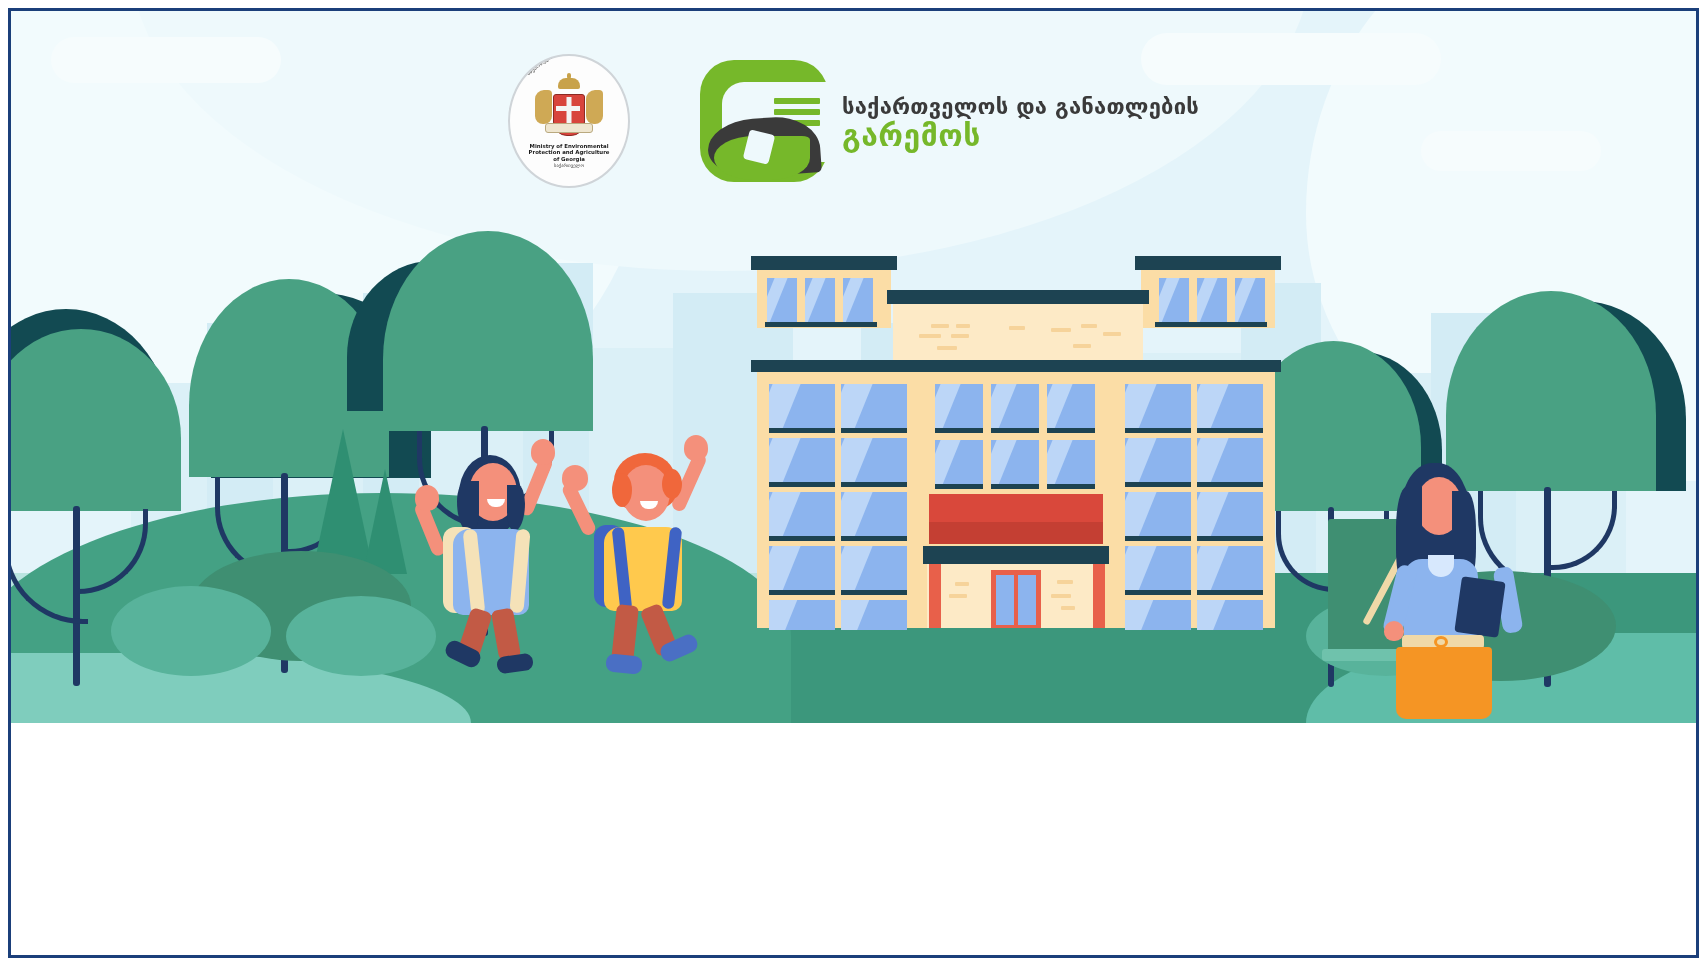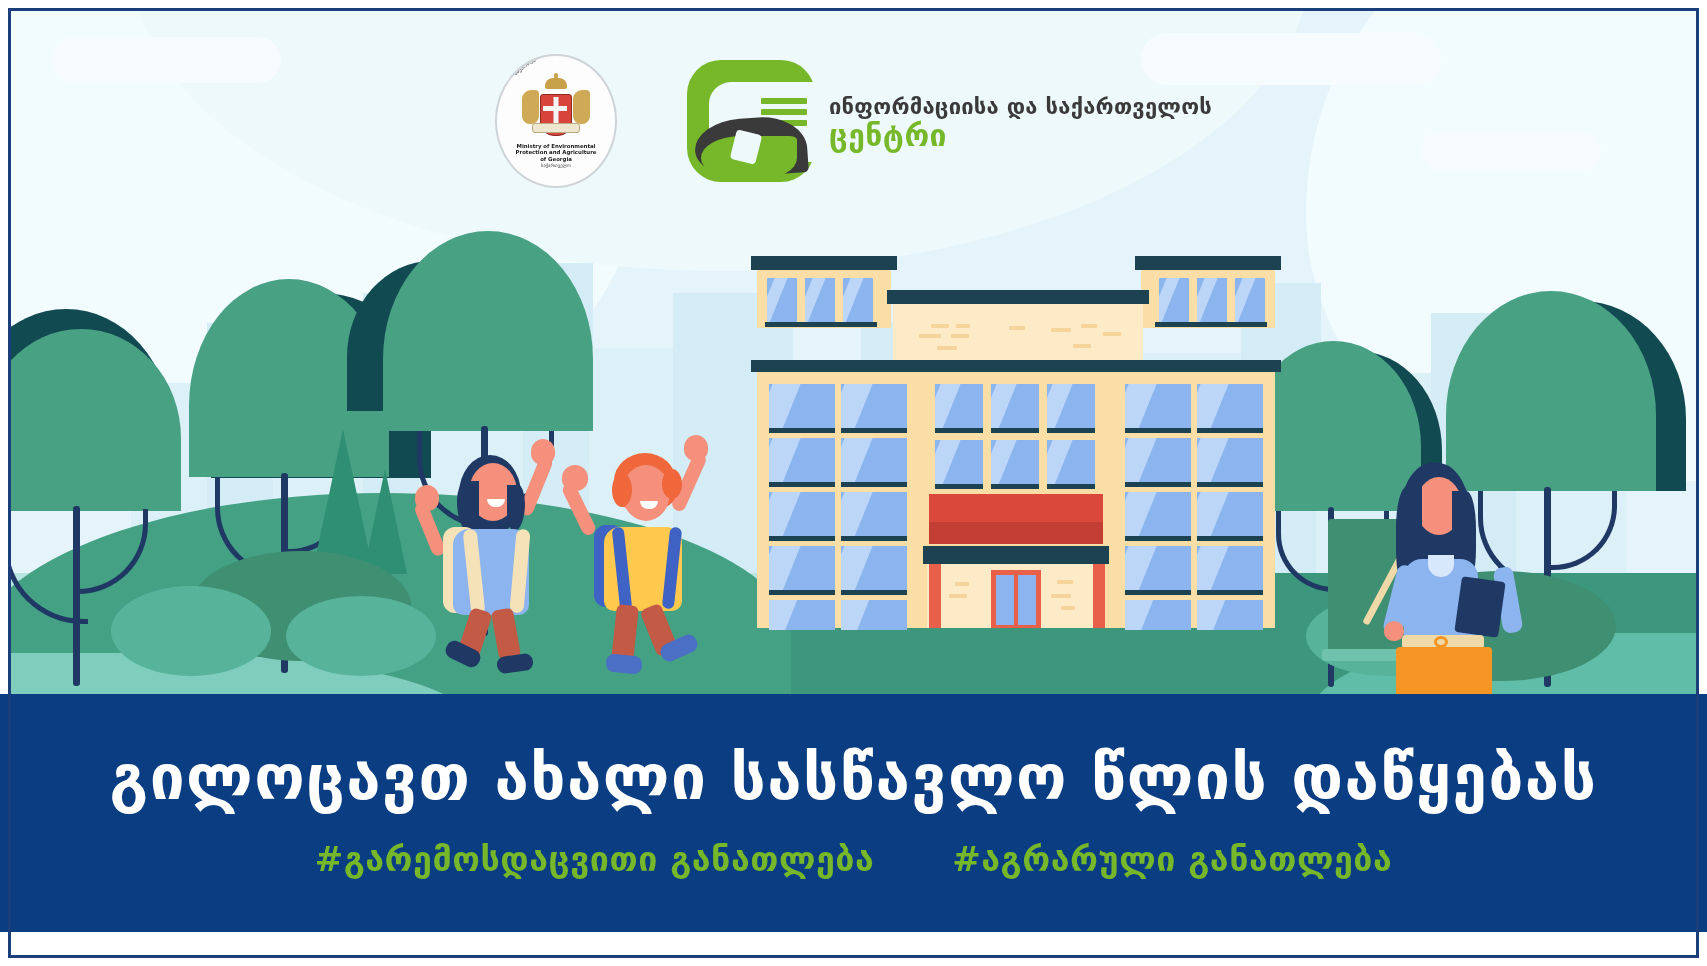--- a/index.html
+++ b/index.html
@@ -412,29 +412,22 @@
         <div class="g-bars">
             <i></i>
             <i></i>
             <i></i>
           </div>
         <div class="g-book"></div>
         <div class="g-book2"></div>
         <div class="g-white"></div>
       </div>
       <div class="ceie-text">
-        <span class="ceie-l2">ინფორმაციისა და საქართველოს</span>
-        <span class="ceie-l3">ცენტრი</span>
+        <span class="ceie-l2">საქართველოს და განათლების</span>
+        <span class="ceie-l3">გარემოს</span>
       </div>
     </div>
   </div>
 
-  <div class="banner">
-    <div class="headline">გილოცავთ ახალი სასწავლო წლის დაწყებას</div>
-    <div class="tags">
-      <span class="tag">#გარემოსდაცვითი განათლება</span>
-      <span class="tag">#აგრარული განათლება</span>
-    </div>
-  </div>
   <div class="footstrip"></div>
 
   <div class="frame"></div>
 </div>
 
 </body></html>

